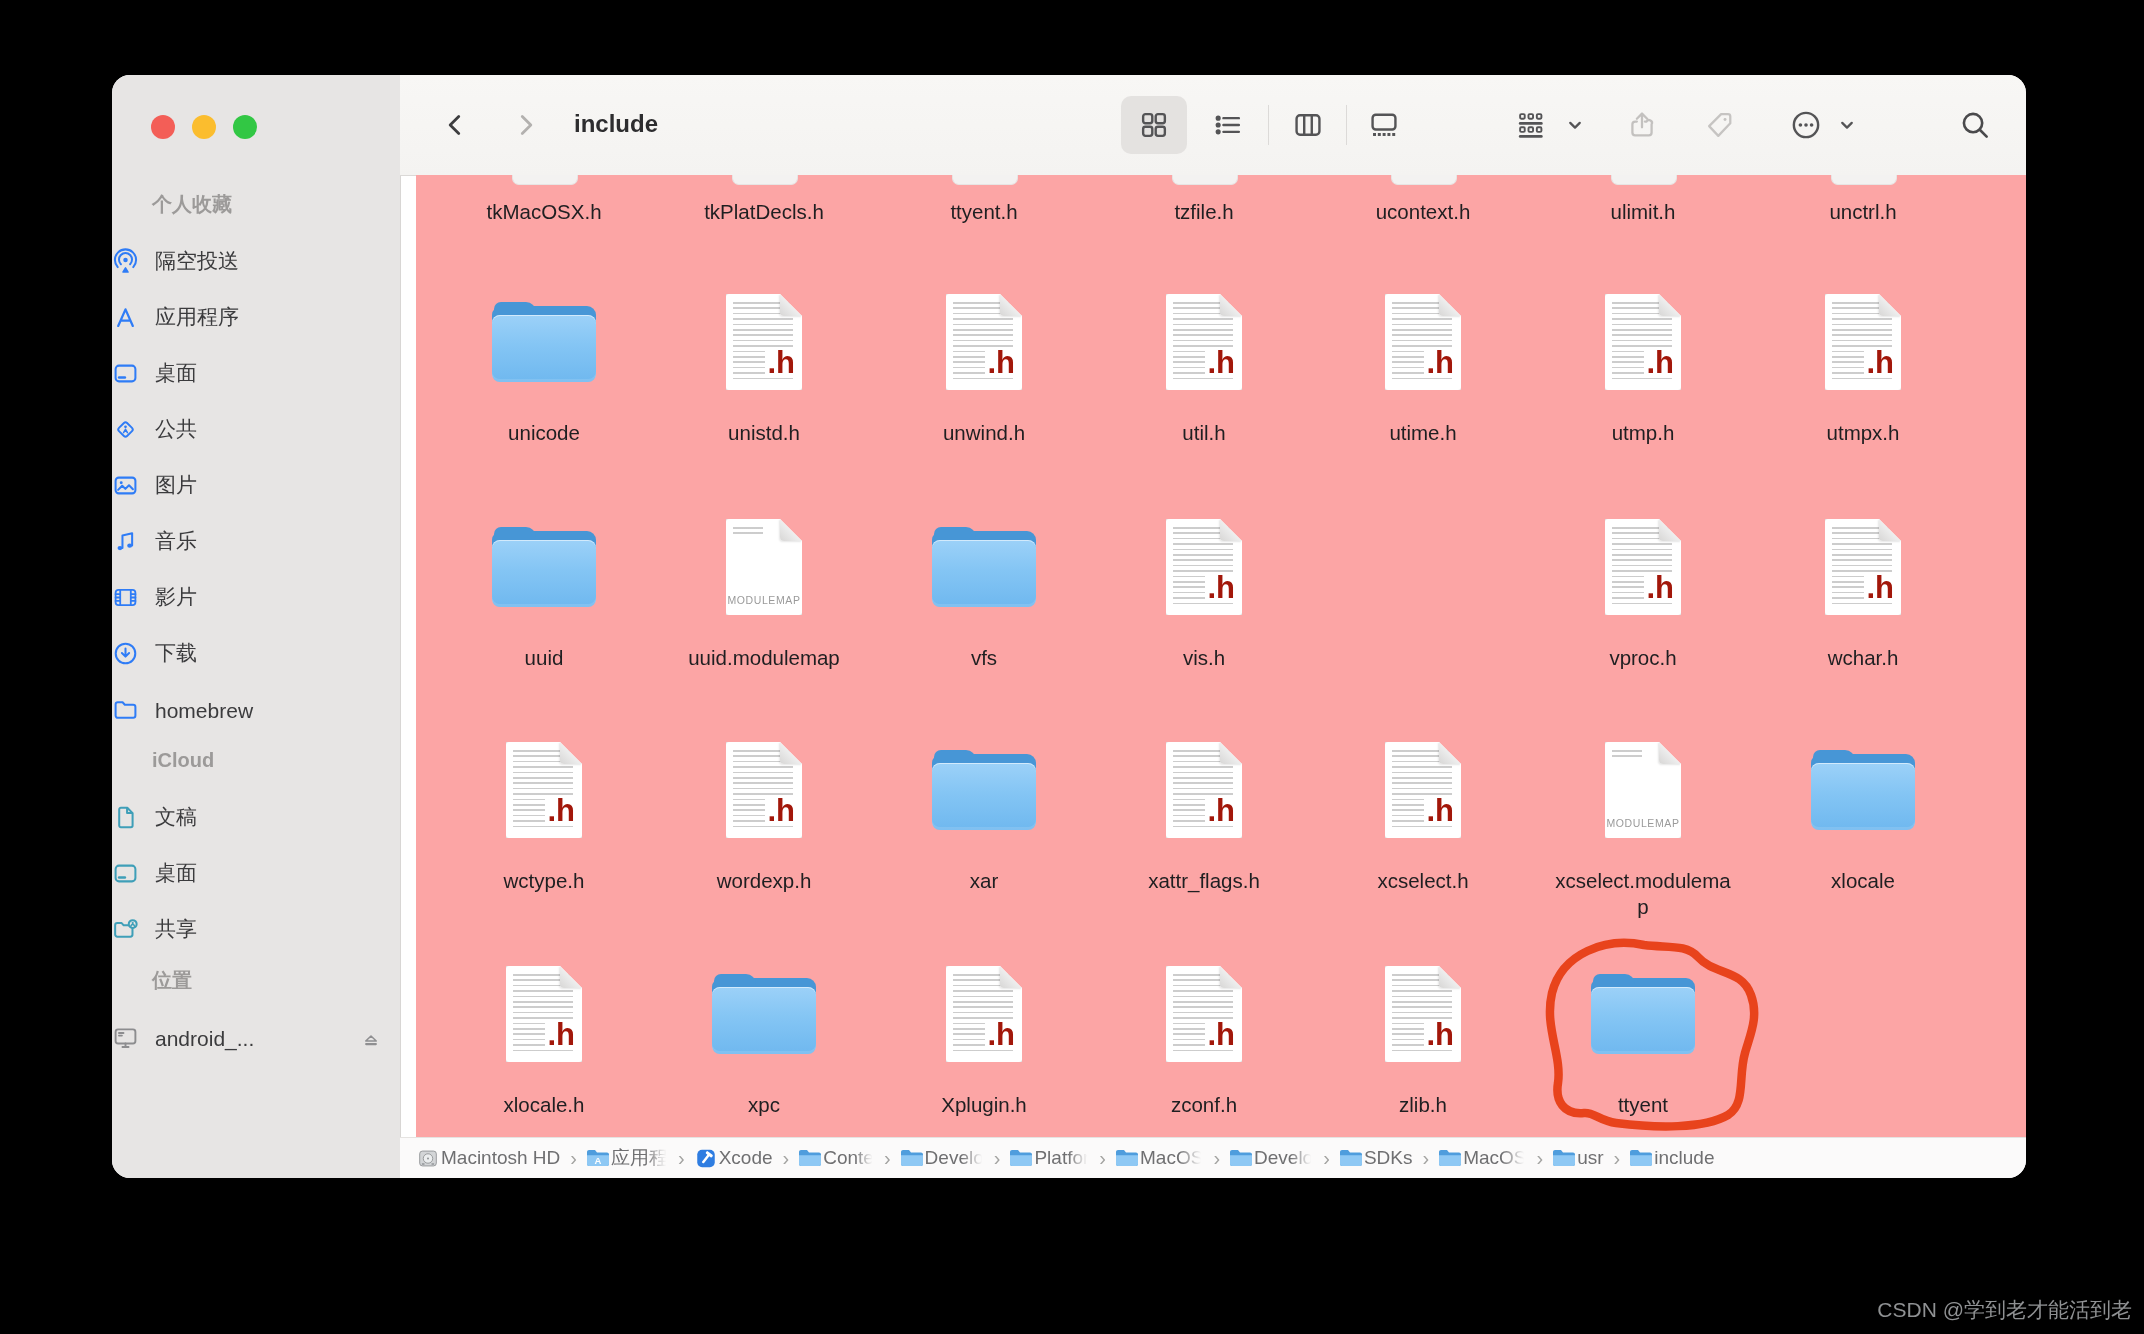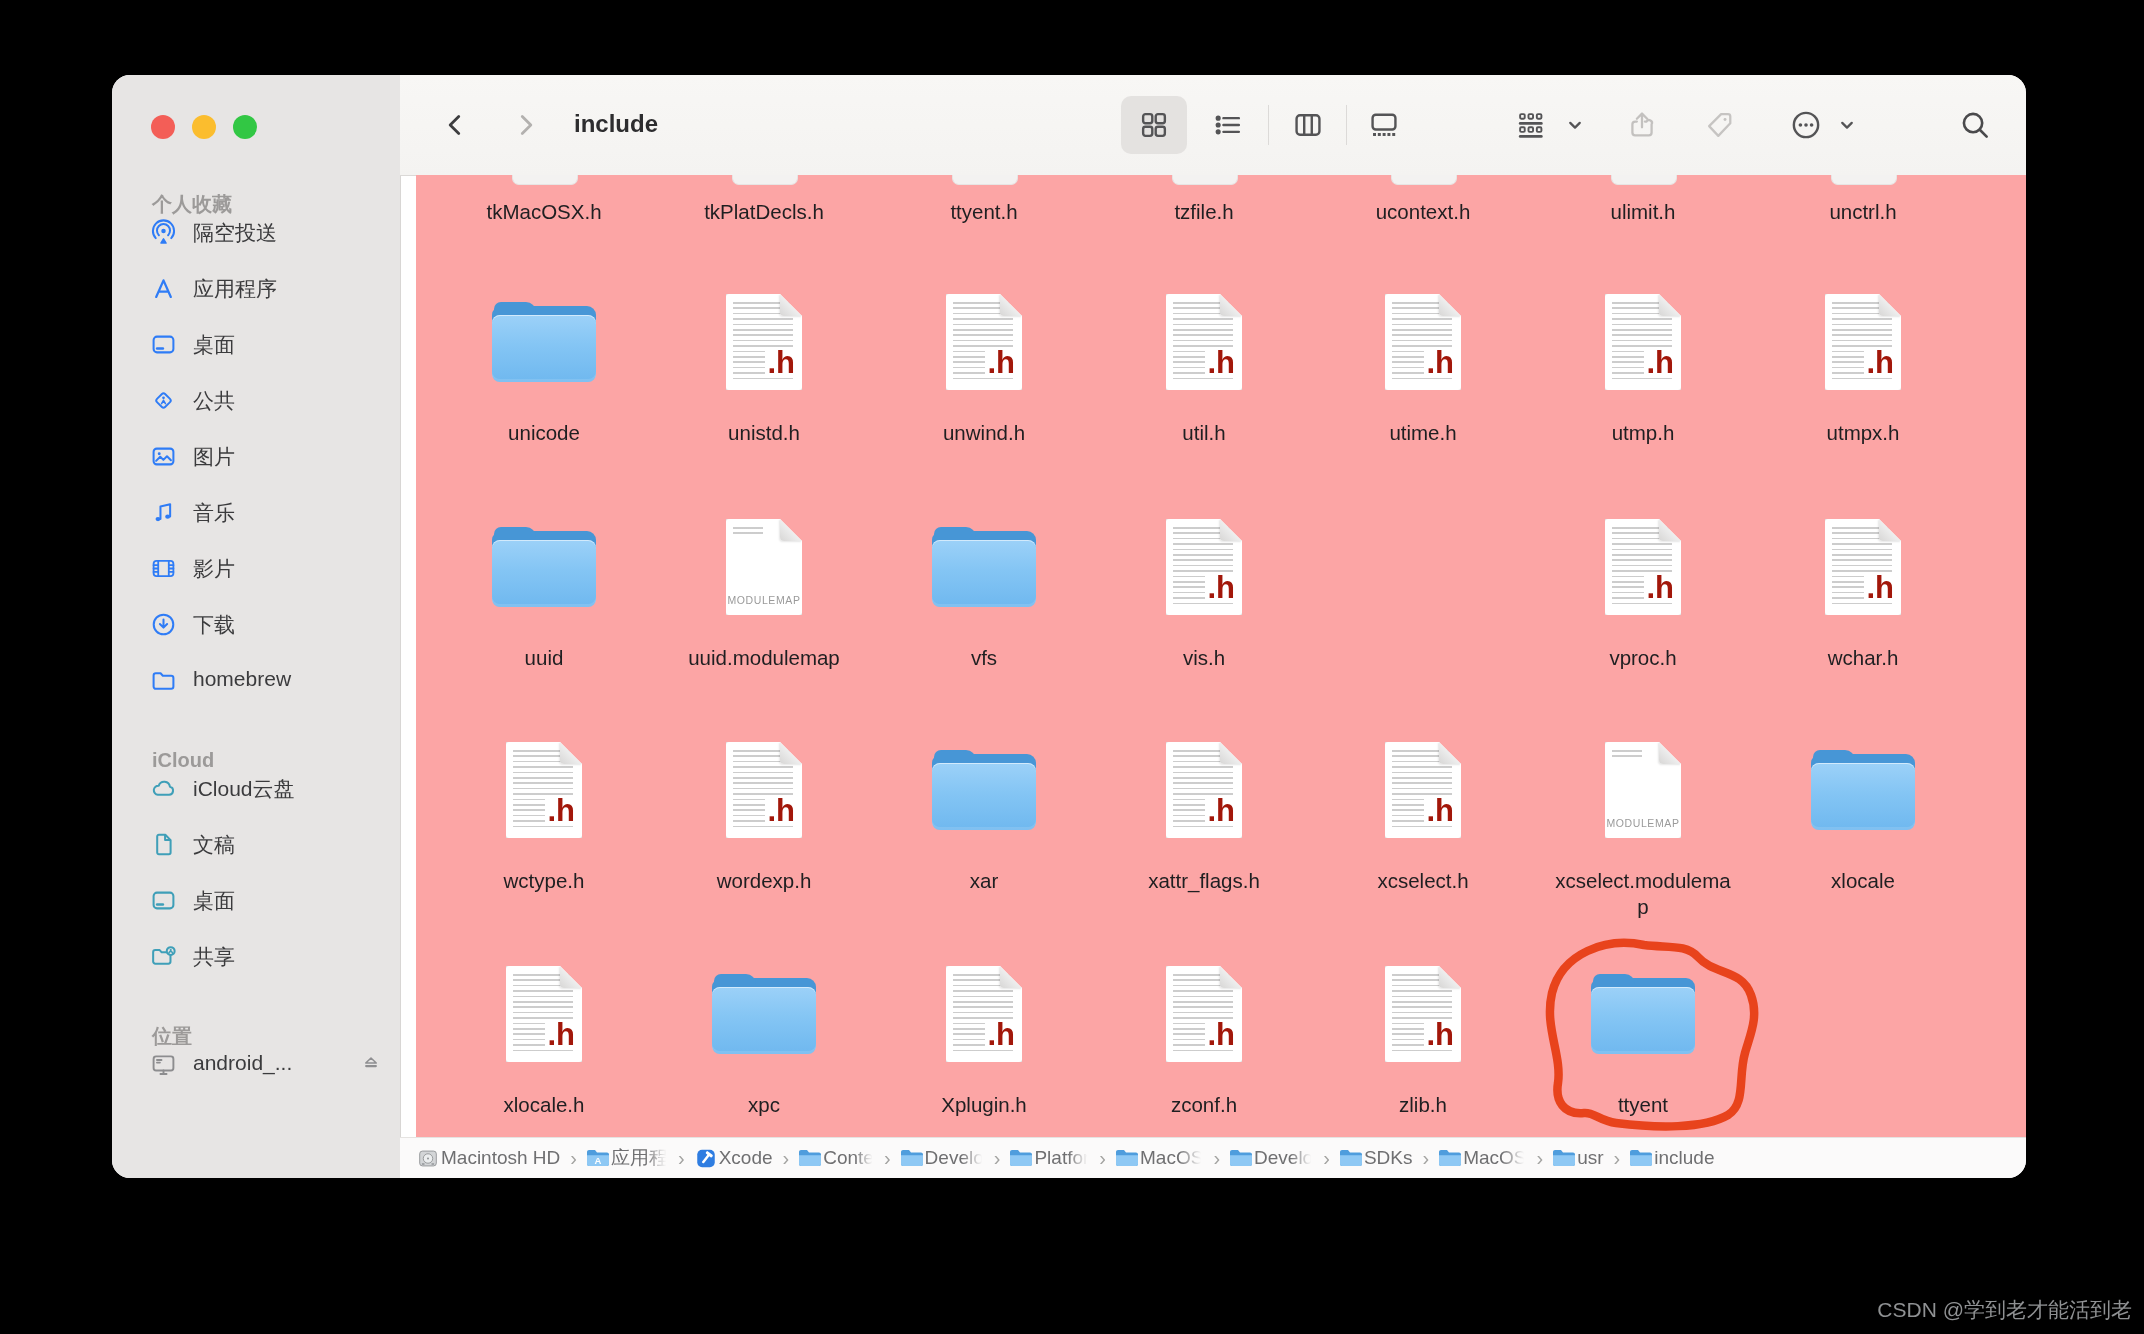--- a/index.html
+++ b/index.html
@@ -8,21 +8,21 @@
   
   .win{position:absolute;left:112px;top:75px;width:1914px;height:1103px;border-radius:18px;
        background:#fff;box-shadow:0 40px 100px rgba(0,0,0,.6);overflow:hidden;}
   
   .sb{position:absolute;left:0;top:0;bottom:0;width:288px;background:#e7e5e4;border-right:1px solid #d8d6d4;}
   .lights{position:absolute;left:39px;top:40px;display:flex;gap:17px;}
   .light{width:24px;height:24px;border-radius:50%;}
   .sb-list{position:absolute;left:0;right:0;top:114px;}
   .sb-head{height:30px;line-height:30px;padding-left:40px;font-size:20px;font-weight:700;color:#9c9a99;}
   .sb-head.gap{margin-top:22px;}
-  .sb-item{height:56px;display:flex;align-items:flex-start;padding-left:38px;gap:16px;color:#3b3b3d;font-size:21px;position:relative;}
+  .sb-item{height:56px;display:flex;align-items:flex-end;gap:16px;color:#3b3b3d;font-size:21px;position:relative;}
   .sb-item .ic{width:27px;height:27px;flex:0 0 27px;display:flex;align-items:center;justify-content:center;}
   .sb-item .ic svg{width:27px;height:27px;}
   .sb-item .eject{position:absolute;right:18px;color:#8f8f91;width:22px;height:22px;}
   .sb-item .eject svg{width:22px;height:22px;}
   
   .tb{position:absolute;left:288px;right:0;top:0;height:100px;background:linear-gradient(180deg,#f8f7f5,#f4f3f1);
       border-bottom:1px solid #dbd9d7;}
   .tb .abs{position:absolute;transform:translate(-50%,-50%);top:50px;display:flex;align-items:center;justify-content:center;}
   .tbtn svg{display:block;}
   .title{position:absolute;left:174px;top:50px;transform:translateY(-54%);font-size:24px;font-weight:700;color:#2d2d2f;}
@@ -165,28 +165,20 @@
               <svg viewBox="0 0 24 24" fill="none" stroke="currentColor" stroke-linecap="round" stroke-linejoin="round" stroke-width="1.8">
                 <path d="M3.2 7.6c0-1.1.9-2 2-2h4.2l2 2.2h7.4c1.1 0 2 .9 2 2v7.6c0 1.1-.9 2-2 2H5.2c-1.1 0-2-.9-2-2z"></path>
               </svg>
             </span>
             <span>homebrew</span>
           </div>
           <div class="sb-head gap">iCloud</div>
           <div class="sb-item">
             <span class="ic" style="color: rgb(63, 159, 184);">
               <svg viewBox="0 0 24 24" fill="none" stroke="currentColor" stroke-linecap="round" stroke-linejoin="round" stroke-width="1.8">
-                <path d="M7 17.5h10a3.6 3.6 0 00.7-7.1 5.1 5.1 0 00-9.9-.9A3.9 3.9 0 007 17.5z"></path>
-              </svg>
-            </span>
-            <span>iCloud云盘</span>
-          </div>
-          <div class="sb-item">
-            <span class="ic" style="color: rgb(63, 159, 184);">
-              <svg viewBox="0 0 24 24" fill="none" stroke="currentColor" stroke-linecap="round" stroke-linejoin="round" stroke-width="1.8">
                 <path d="M6.4 4.9c0-.8.7-1.5 1.5-1.5h5.7l4.7 4.7v11c0 .8-.7 1.5-1.5 1.5H7.9c-.8 0-1.5-.7-1.5-1.5z"></path>
                 <path d="M13.4 3.6v4.3h4.5"></path>
               </svg>
             </span>
             <span>文稿</span>
           </div>
           <div class="sb-item">
             <span class="ic" style="color: rgb(63, 159, 184);">
               <svg viewBox="0 0 24 24" fill="none" stroke="currentColor" stroke-linecap="round" stroke-linejoin="round" stroke-width="1.8">
                 <rect x="3.2" y="5" width="17.6" height="14" rx="3"></rect>

